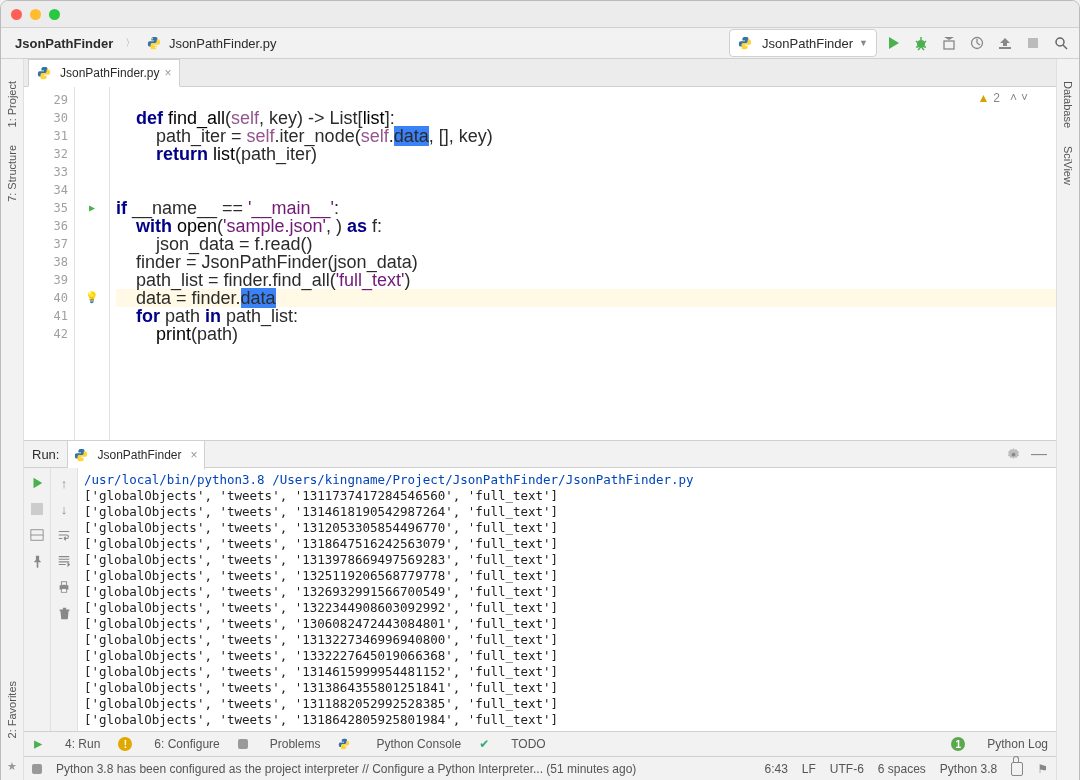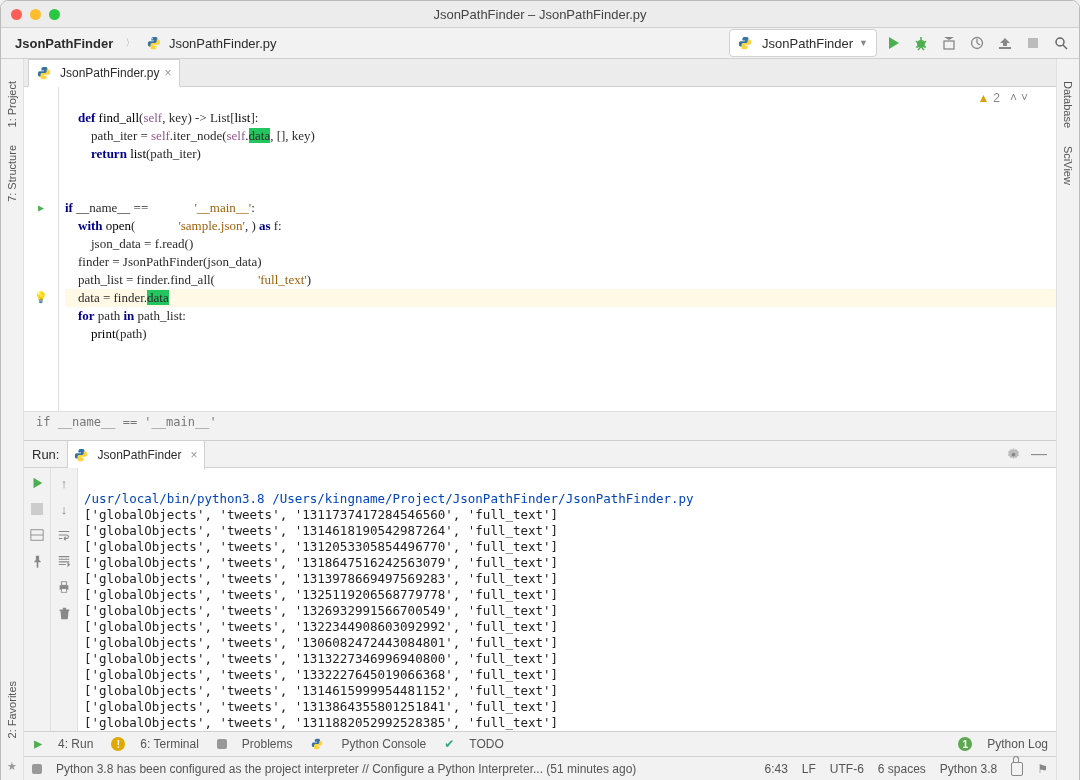--- a/index.html
+++ b/index.html
@@ -52,65 +52,64 @@
   
   .tabs{height:27px;background:var(--tab-inactive-bg);display:flex;align-items:flex-end;border-bottom:1px solid var(--border);}
   .tab{height:26px;display:flex;align-items:center;gap:5px;padding:0 8px;background:var(--tab-active-bg);border:1px solid var(--border);border-bottom:1px solid var(--tab-active-bg);margin-bottom:-1px;margin-left:4px;font-size:12px;}
   .tab .close{color:#999;font-size:12px;}
   
   .editor-wrap{flex:1;display:flex;min-height:0;position:relative;background:var(--editor-bg);}
   .editor-gutter{width:50px;background:var(--gutter-bg);border-right:1px solid var(--border-light);font-family:Menlo,Consolas,monospace;font-size:12px;color:var(--gutter-fg);text-align:right;padding:4px 0;}
   .editor-gutter div{height:18px;line-height:18px;padding-right:6px;position:relative;}
   .editor-gutter2{width:34px;background:var(--gutter-bg);border-right:1px solid var(--border-light);font-family:Menlo,Consolas,monospace;font-size:11px;color:var(--gutter-fg);padding:4px 0;}
   .editor-gutter2 div{height:18px;line-height:18px;text-align:center;position:relative;}
-  .editor-content{flex:1;font-family:Liberation Serif, serif;font-size:13px;line-height:18px;padding:4px 0 0 6px;white-space:pre;overflow:hidden;position:relative;}
+  .editor-content{flex:1;font-family:Liberation Sans, sans-serif;font-size:18px;line-height:18px;padding:4px 0 0 6px;white-space:pre;overflow:hidden;position:relative;}
   .editor-content .ln{height:18px;}
   .hl-line{background:var(--highlight-line);}
   .warn-badge{position:absolute;top:4px;right:28px;display:flex;align-items:center;gap:4px;font-size:12px;color:#888;}
   .kw{color:#000088;font-weight:bold;}
   .kwdef{color:#000088;font-weight:bold;}
   .self{color:#94558d;}
   .fn{color:#000;}
-  .str{color:#a16207;margin-left:43px;}
-  .hlbg{background:#22c55e;}
+  .str{color:#701a75;}
+  .hlbg{background:#3b82f6;}
   .breadcrumb-code{height:22px;border-top:1px solid var(--border-light);background:var(--bg);font-family:Menlo,Consolas,monospace;font-size:12px;color:#777;padding:3px 12px;}
   
   .runwin{height:290px;border-top:1px solid var(--border);display:flex;flex-direction:column;background:#fff;}
   .runwin-head{height:26px;display:flex;align-items:center;border-bottom:1px solid var(--border);background:var(--bg);padding:0 8px;gap:8px;}
   .runwin-tab{display:flex;align-items:center;gap:5px;padding:2px 6px;background:#fff;border:1px solid var(--border);border-bottom-color:#fff;height:24px;margin-bottom:-1px;font-size:12px;}
   .runwin-body{flex:1;display:flex;min-height:0;}
   .run-side{width:26px;background:var(--bg);border-right:1px solid var(--border-light);display:flex;flex-direction:column;align-items:center;gap:8px;padding-top:6px;}
   .run-side2{width:26px;background:var(--bg);border-right:1px solid var(--border-light);display:flex;flex-direction:column;align-items:center;gap:8px;padding-top:6px;}
   .sideicon{width:18px;height:18px;display:flex;align-items:center;justify-content:center;color:#666;}
-  .console{flex:1;font-family:Menlo,Consolas,monospace;font-size:12.5px;line-height:16px;padding:4px 6px;white-space:pre;overflow:hidden;color:#222;margin-top:19px;}
+  .console{flex:1;font-family:Menlo,Consolas,monospace;font-size:12.5px;line-height:16px;padding:4px 6px;white-space:pre;overflow:hidden;color:#222;}
   .console .cmd{color:var(--run-blue);}
   
   .bottombar{height:24px;background:var(--bg);border-top:1px solid var(--border);display:flex;align-items:center;padding:0 8px;gap:18px;font-size:12px;color:#555;}
-  .bottombar .bi{display:flex;align-items:center;gap:15px;}
+  .bottombar .bi{display:flex;align-items:center;gap:22px;}
   .bottombar .push{margin-left:auto;}
   .statusbar{height:24px;background:var(--bg);border-top:1px solid var(--border);display:flex;align-items:center;padding:0 8px;font-size:12px;color:#555;gap:14px;}
   .statusbar .push{margin-left:auto;}
   .pill{display:inline-flex;align-items:center;justify-content:center;width:14px;height:14px;border-radius:50%;color:#fff;font-size:10px;font-weight:bold;}
   .pill.green{background:#5ba84f;}
   .sq{display:inline-block;width:10px;height:10px;background:#999;border-radius:2px;}
   .lock{display:inline-block;width:10px;height:12px;border:1.5px solid #888;border-radius:2px;position:relative;}
   .lock::before{content:"";position:absolute;top:-7px;left:1px;width:4px;height:6px;border:1.5px solid #888;border-bottom:none;border-radius:4px 4px 0 0;}
 </style>
 </head>
 <body>
 
 <div class="window">
 
   <div class="titlebar">
     <div class="traffic">
       <div class="dot red"></div>
       <div class="dot yellow"></div>
       <div class="dot green"></div>
     </div>
-    <div class="title">JsonPathFinder – JsonPathFinder.py</div>
   </div>
 
   <div class="toolbar">
     <span class="crumb first">JsonPathFinder</span>
     <span class="crumb-sep">〉</span>
     <span class="crumb">
       <svg class="pyicon" viewBox="0 0 16 16">
           <path fill="#3572A5" d="M8 1C5 1 5 3 5 3v2h3v1H3S1 6 1 9s2 3 2 3h2v-2s0-2 2-2h3s2 0 2-2V3s0-2-2-2H8z"></path>
           <circle cx="6" cy="3" r=".7" fill="#fff"></circle>
           <path fill="#FFD43B" d="M8 15c3 0 3-2 3-2v-2H8v-1h5s2 0 2-3-2-3-2-3h-2v2s0 2-2 2H6s-2 0-2 2v3s0 2 2 2h2z"></path>
@@ -185,20 +184,36 @@
           <svg class="pyicon" viewBox="0 0 16 16">
               <path fill="#3572A5" d="M8 1C5 1 5 3 5 3v2h3v1H3S1 6 1 9s2 3 2 3h2v-2s0-2 2-2h3s2 0 2-2V3s0-2-2-2H8z"></path>
               <path fill="#FFD43B" d="M8 15c3 0 3-2 3-2v-2H8v-1h5s2 0 2-3-2-3-2-3h-2v2s0 2-2 2H6s-2 0-2 2v3s0 2 2 2h2z"></path>
             </svg>
           <span>JsonPathFinder.py</span>
           <span class="close">×</span>
         </div>
       </div>
 
       <div class="editor-wrap">
+        <div class="editor-gutter" id="gutter-nums">
+            <div>29</div>
+            <div>30</div>
+            <div>31</div>
+            <div>32</div>
+            <div>33</div>
+            <div>34</div>
+            <div>35</div>
+            <div>36</div>
+            <div>37</div>
+            <div>38</div>
+            <div>39</div>
+            <div>40</div>
+            <div>41</div>
+            <div>42</div>
+          </div>
         <div class="editor-gutter2" id="gutter-icons">
             <div></div>
             <div></div>
             <div></div>
             <div></div>
             <div></div>
             <div></div>
             <div><span style="color:#4caf50;font-size:10px;">▶</span></div>
             <div></div>
             <div></div>
@@ -210,21 +225,20 @@
           </div>
         <div class="editor-content" id="editor-lines"><div class="ln">&nbsp;</div><div class="ln">    <span class="kwdef">def</span> <span class="fn">find_all</span>(<span class="self">self</span>, key) -&gt; List[<span class="fn">list</span>]:</div><div class="ln">        path_iter = <span class="self">self</span>.iter_node(<span class="self">self</span>.<span class="hlbg">data</span>, [], key)</div><div class="ln">        <span class="kw">return</span> <span class="fn">list</span>(path_iter)</div><div class="ln">&nbsp;</div><div class="ln">&nbsp;</div><div class="ln"><span class="kw">if</span> __name__ == <span class="str">'__main__'</span>:</div><div class="ln">    <span class="kw">with</span> <span class="fn">open</span>(<span class="str">'sample.json'</span>, ) <span class="kw">as</span> f:</div><div class="ln">        json_data = f.read()</div><div class="ln">    finder = JsonPathFinder(json_data)</div><div class="ln">    path_list = finder.find_all(<span class="str">'full_text'</span>)</div><div class="ln hl-line">    data = finder.<span class="hlbg">data</span></div><div class="ln">    <span class="kw">for</span> path <span class="kw">in</span> path_list:</div><div class="ln">        <span class="fn">print</span>(path)</div></div>
         <div class="warn-badge">
           <span style="color:#d9a100;">▲</span>
           <span>2</span>
           <span style="margin-left:6px;color:#888;">˄</span>
           <span style="color:#888;">˅</span>
         </div>
       </div>
 
-      <div class="breadcrumb-code">if __name__ == '__main__'</div>
 
       <div class="runwin">
         <div class="runwin-head">
           <span style="font-weight:500;">Run:</span>
           <div class="runwin-tab">
             <svg class="pyicon" viewBox="0 0 16 16">
                 <path fill="#3572A5" d="M8 1C5 1 5 3 5 3v2h3v1H3S1 6 1 9s2 3 2 3h2v-2s0-2 2-2h3s2 0 2-2V3s0-2-2-2H8z"></path>
                 <path fill="#FFD43B" d="M8 15c3 0 3-2 3-2v-2H8v-1h5s2 0 2-3-2-3-2-3h-2v2s0 2-2 2H6s-2 0-2 2v3s0 2 2 2h2z"></path>
               </svg>
             <span>JsonPathFinder</span>
@@ -312,21 +326,21 @@
 
       <div class="bottombar">
         <div class="bi">
             <svg width="11" height="11" viewBox="0 0 16 16">
               <path fill="#4caf50" d="M3 2l12 6-12 6z"></path>
             </svg>
             <span>4: Run</span>
           </div>
         <div class="bi">
             <span class="pill" style="background:#e0a800;">!</span>
-            <span>6: Terminal</span>
+            <span>6: Configure</span>
           </div>
         <div class="bi">
             <span class="sq"></span>
             <span>Problems</span>
           </div>
         <div class="bi">
             <svg class="pyicon" style="width:12px;height:12px;" viewBox="0 0 16 16">
               <path fill="#3572A5" d="M8 1C5 1 5 3 5 3v2h3v1H3S1 6 1 9s2 3 2 3h2v-2s0-2 2-2h3s2 0 2-2V3s0-2-2-2H8z"></path>
               <path fill="#FFD43B" d="M8 15c3 0 3-2 3-2v-2H8v-1h5s2 0 2-3-2-3-2-3h-2v2s0 2-2 2H6s-2 0-2 2v3s0 2 2 2h2z"></path>
             </svg>

